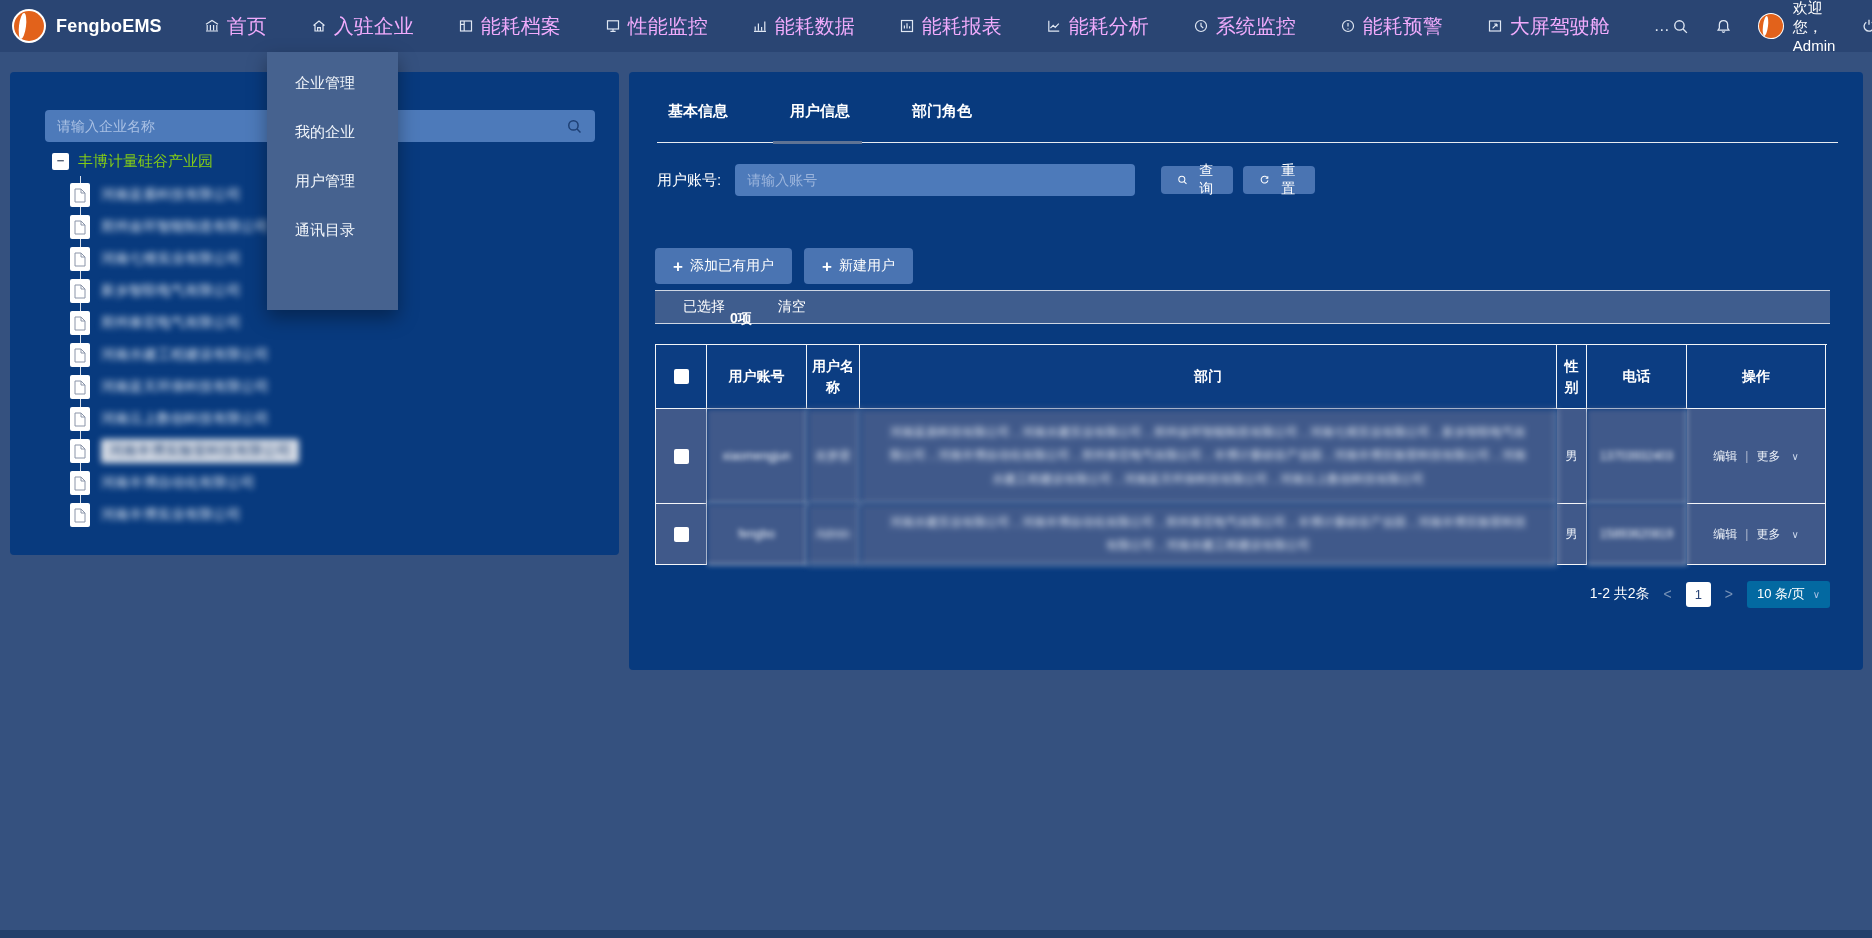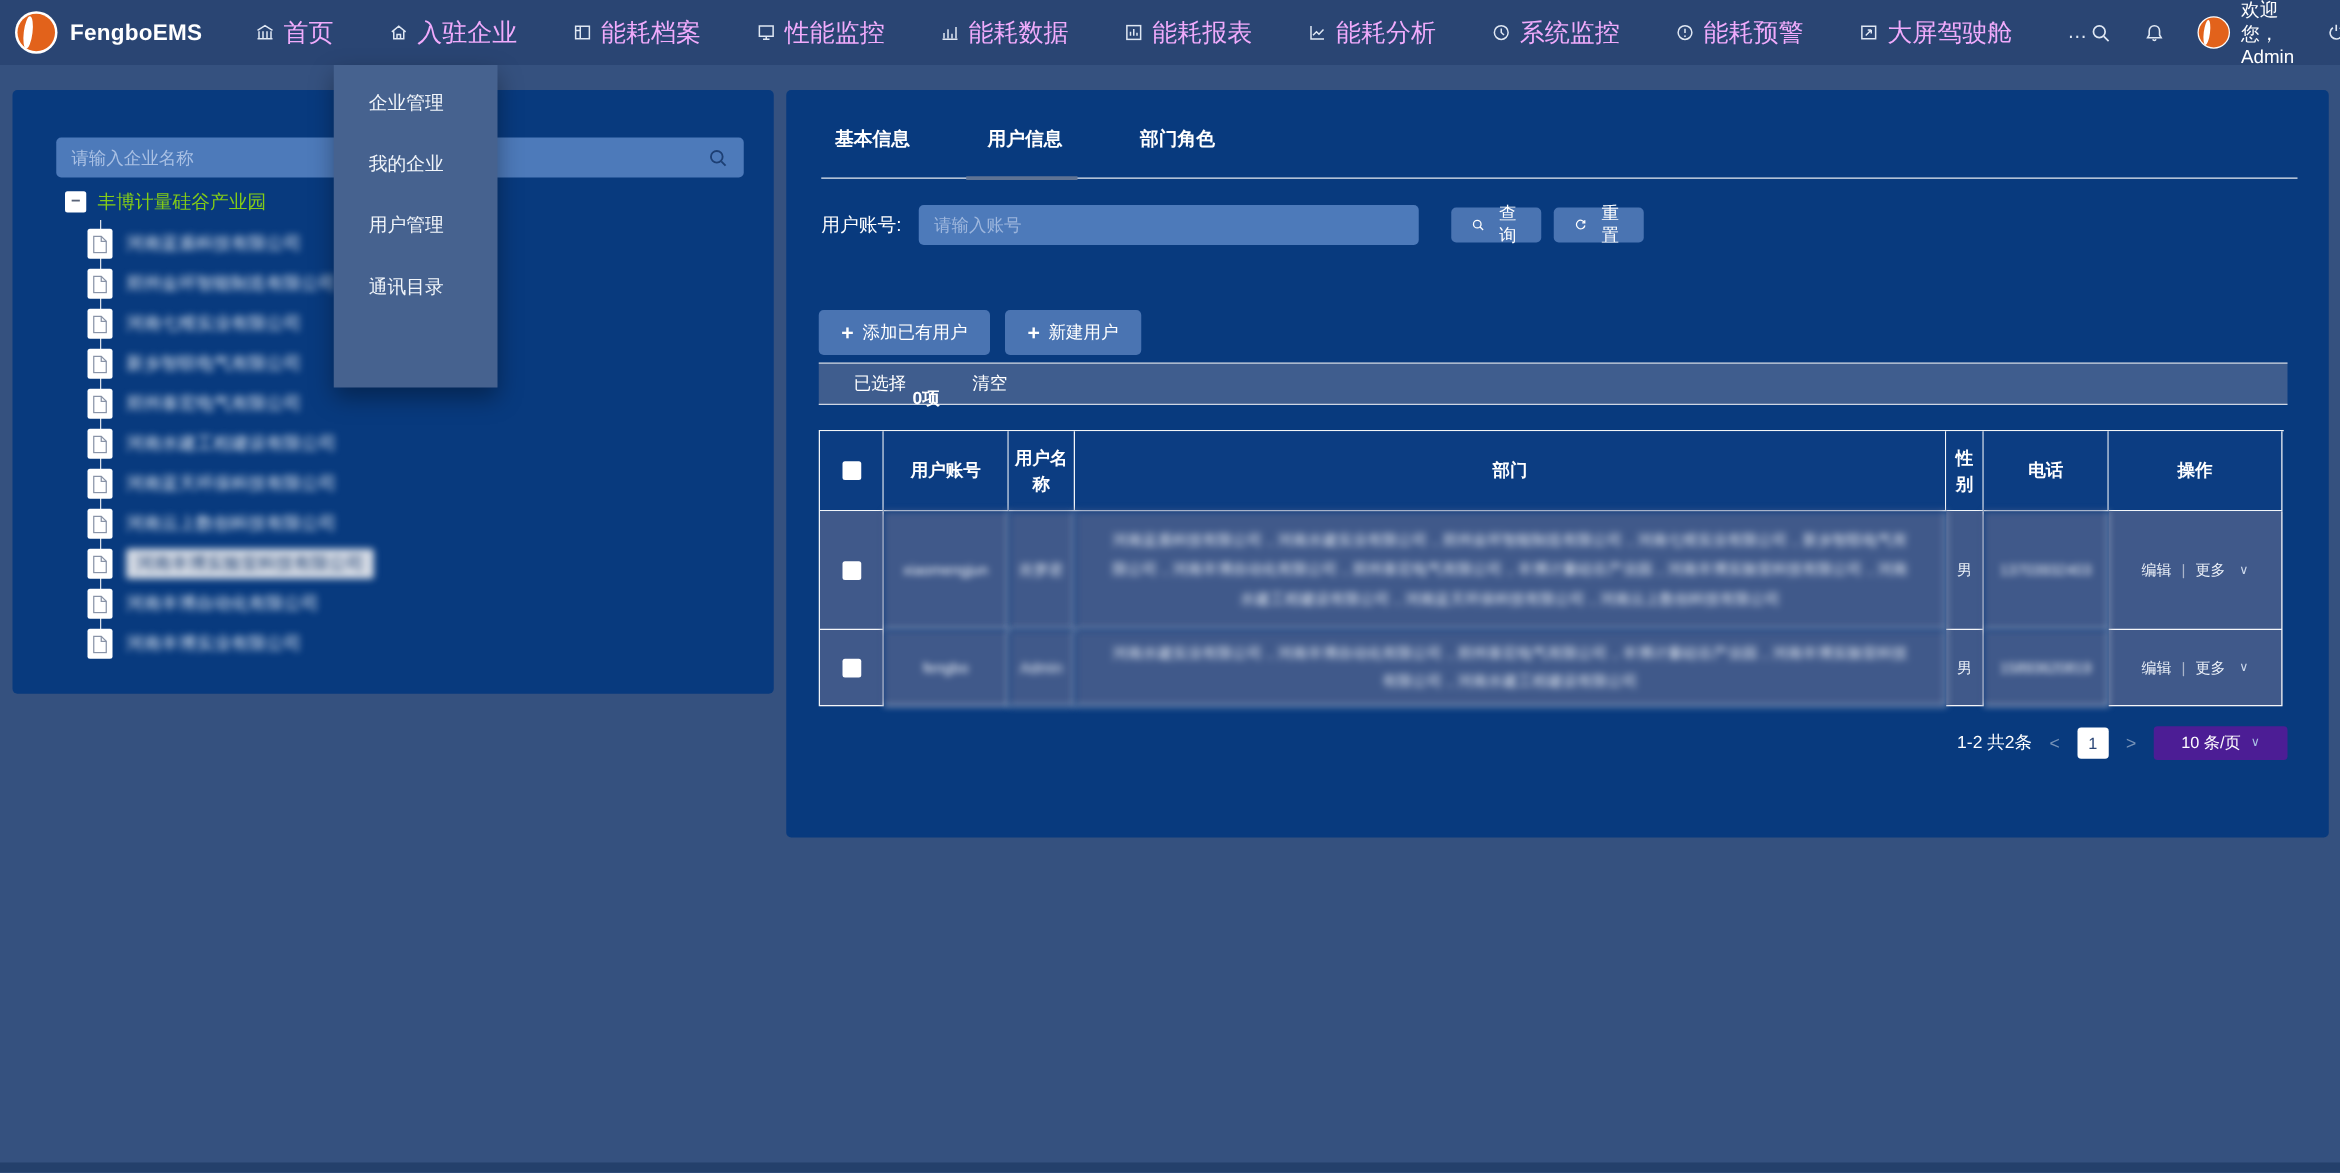--- a/index.html
+++ b/index.html
@@ -96,21 +96,21 @@
   .action-cell { font-size:13px; gap:8px; }
   .action-link { cursor:pointer; white-space:nowrap; }
   .action-sep { color:rgba(255,255,255,.55); }
   .more-caret { font-size:10px; color:#cdd9ec; margin-left:3px; }
 
   .pagination { position:absolute; right:33px; top:508px; height:28px; display:flex; align-items:center; gap:12px; }
   .pg-total { font-size:14px; color:#fff; }
   .pg-arrow { font-size:14px; color:rgba(255,255,255,.45); cursor:pointer; padding:0 2px; }
   .pg-page { width:25px; height:25px; background:#fff; color:#2b4677; border-radius:3px; font-size:13px;
              display:flex; align-items:center; justify-content:center; cursor:pointer; }
-  .pg-size { background:#4c1d95; border-radius:3px; height:27px; padding:0 22px; display:flex; align-items:center; gap:8px;
+  .pg-size { background:#0369a1; border-radius:3px; height:27px; padding:0 10px; display:flex; align-items:center; gap:8px;
              font-size:13px; color:#fff; cursor:pointer; }
   .pg-size .caret { color:#a9c0e4; font-size:10px; }
 
   .footer { position:absolute; left:0; top:870px; width:1872px; text-align:center; font-size:14px; color:#dde5f2; }
   .bottom-strip { position:absolute; left:0; bottom:0; width:1872px; height:8px; background:#24406b; }
 
   svg { display:block; }
 </style>
 </head>
 <body>

